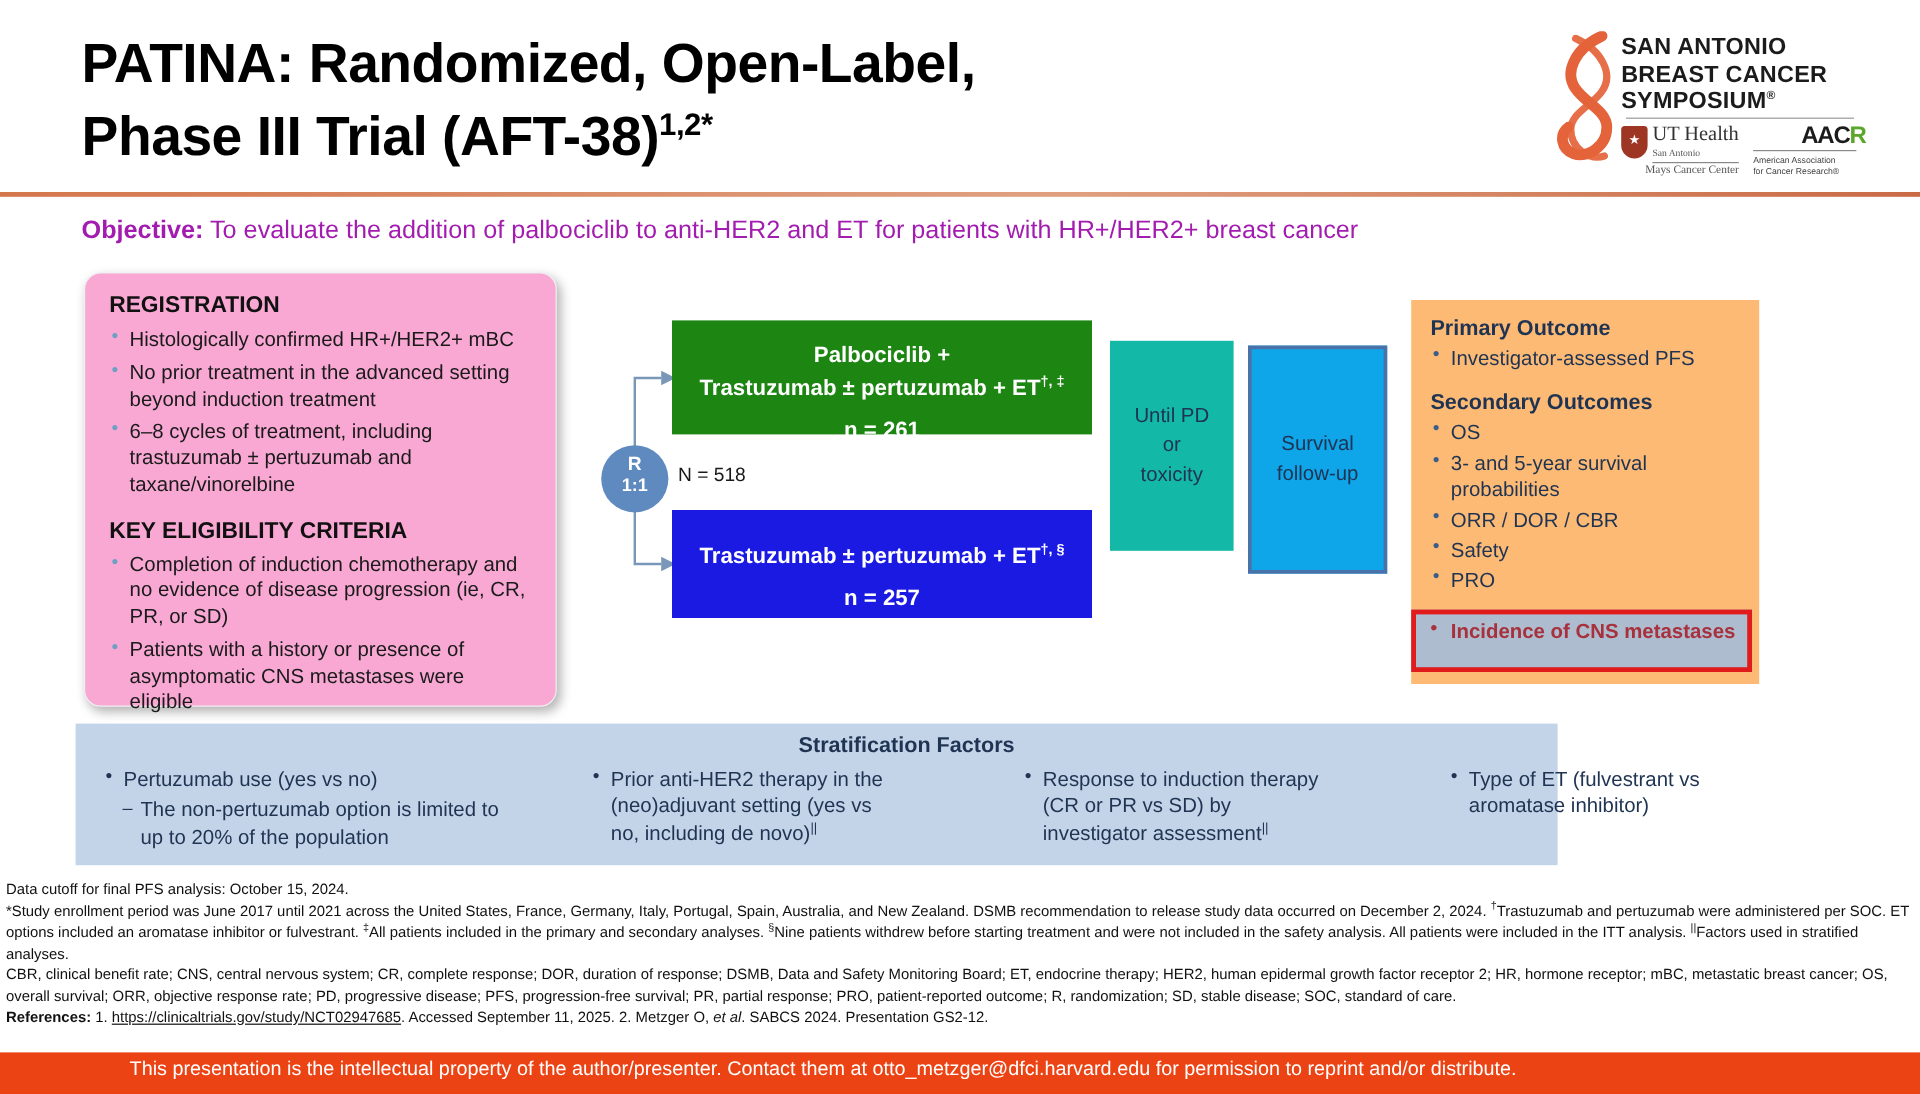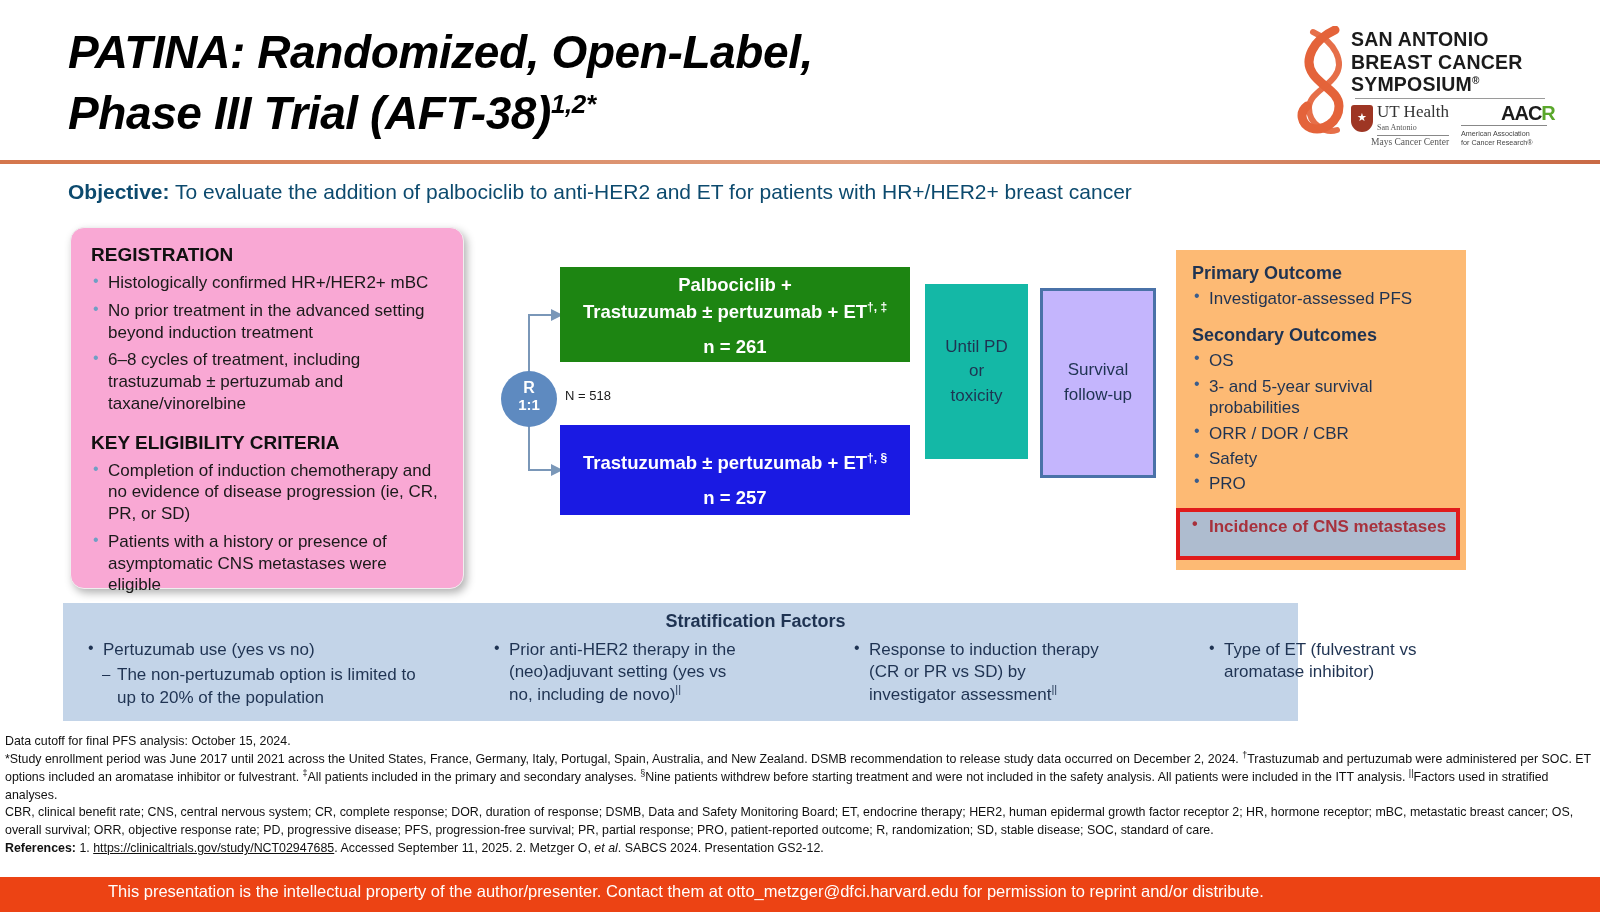--- a/index.html
+++ b/index.html
@@ -10,21 +10,20 @@
     color:#1a1a1a;
   }
   .slide{position:absolute;inset:0;}
 
   
   .header{position:absolute;left:0;top:0;width:1600px;height:160px;}
   .title{
     position:absolute;left:68px;top:22px;width:1180px;
     font-size:46px;font-weight:bold;line-height:1.32;letter-spacing:-0.4px;
     color:#000;
-    font-style:italic;
   }
   .title sup{font-size:26px;vertical-align:super;line-height:0;}
   .hrule{position:absolute;left:0;top:160px;width:1600px;height:4px;
     background:linear-gradient(to right,#d4764c,#e0a080 55%,#c96a45);}
 
   
   .logo{position:absolute;left:1295px;top:24px;width:250px;height:130px;}
   .logo-ribbon{position:absolute;left:0px;top:2px;width:58px;height:112px;}
   .logo-words{position:absolute;left:56px;top:4px;width:196px;
     font-size:19.5px;font-weight:bold;line-height:1.16;letter-spacing:0.2px;color:#1b1b1b;}
@@ -42,54 +41,54 @@
   .ut-line{position:absolute;left:26px;top:31px;width:72px;height:1px;background:#888;}
   .ut-sub2{position:absolute;left:20px;top:33px;font-family:"Liberation Serif","DejaVu Serif",serif;
     font-size:9.5px;color:#555;line-height:1.2;}
   .aacr{position:absolute;left:110px;top:-1px;width:90px;}
   .aacr-mark{font-size:20px;font-weight:bold;letter-spacing:-1px;color:#1b1b1b;line-height:1;margin-left:40px;}
   .aacr-mark .g{color:#5aa72b;}
   .aacr-sub{font-size:7.2px;color:#444;line-height:1.25;margin-top:3px;}
   .aacr-line{width:86px;height:1px;background:#888;margin-top:2px;}
 
   
-  .objective{position:absolute;left:68px;top:180px;font-size:21px;color:#0c4a6e;}
+  .objective{position:absolute;left:68px;top:180px;font-size:21px;color:#a21caf;}
   .objective b{font-weight:bold;}
 
   
   .regcard{position:absolute;left:70px;top:227px;width:392px;height:360px;
     background:#f9a8d4;border-radius:14px;
     box-shadow:3px 4px 9px rgba(0,0,0,.30);border:1px solid #efefef;}
   .reg-inner{position:absolute;left:20px;top:10px;width:352px;}
   .reg-h{font-size:19px;font-weight:bold;color:#111;margin:6px 0 3px;}
   .reg-h2{font-size:19px;font-weight:bold;color:#111;margin:17px 0 3px;}
   ul.reg{list-style:none;margin:0;padding:0;}
   ul.reg li{position:relative;padding-left:17px;font-size:17px;line-height:1.28;
     color:#1a1a1a;margin:6px 0;}
   ul.reg li:before{content:"•";position:absolute;left:2px;top:-1px;color:#6f9fc4;font-size:16px;}
 
   
   .flow{position:absolute;left:495px;top:260px;width:670px;height:265px;}
   .rcircle{position:absolute;left:6px;top:111px;width:56px;height:56px;border-radius:50%;
     background:#5e8ac0;color:#fff;font-weight:bold;font-size:16px;text-align:center;
     line-height:1.05;padding-top:9px;box-sizing:border-box;}
   .rcircle small{display:block;font-size:15px;}
-  .ntotal{position:absolute;left:70px;top:128px;font-size:13px;color:#1a1a1a;}
+  .ntotal{position:absolute;left:70px;top:128px;font-size:16px;color:#1a1a1a;}
   .arm{position:absolute;left:65px;color:#fff;text-align:center;font-weight:bold;
     box-sizing:border-box;}
-  .arm-a{top:7px;width:350px;height:95px;background:#1d8512;padding-top:5px;}
+  .arm-a{top:7px;width:350px;height:95px;background:#1d8512;padding-top:16px;}
   .arm-b{top:165px;width:350px;height:90px;background:#1a1ae3;padding-top:25px;}
   .arm .l1{font-size:18.5px;line-height:1.45;}
   .arm .n{font-size:18.5px;margin-top:10px;}
   .arm sup{font-size:12px;vertical-align:super;line-height:0;}
   .conn{position:absolute;left:0;top:0;width:670px;height:265px;}
   .untilpd{position:absolute;left:430px;top:24px;width:103px;height:175px;background:#14b8a6;
     display:flex;align-items:center;justify-content:center;text-align:center;
     font-size:17px;color:#1f3352;line-height:1.45;}
-  .surv{position:absolute;left:545px;top:28px;width:116px;height:190px;background:#c4b5fd;
+  .surv{position:absolute;left:545px;top:28px;width:116px;height:190px;background:#0ea5e9;
     border:3px solid #4a72a8;display:flex;align-items:center;justify-content:center;
     text-align:center;font-size:17px;color:#1f3352;line-height:1.45;box-sizing:border-box;}
 
   
   .outcomes{position:absolute;left:1176px;top:250px;width:290px;height:320px;background:#fdba74;}
   .out-inner{position:absolute;left:16px;top:8px;width:262px;}
   .out-h{font-size:18px;font-weight:bold;color:#1f3352;margin:5px 0 2px;}
   .out-h2{font-size:18px;font-weight:bold;color:#1f3352;margin:16px 0 2px;}
   ul.out{list-style:none;margin:0;padding:0;}
   ul.out li{position:relative;padding-left:17px;font-size:17px;line-height:1.26;

